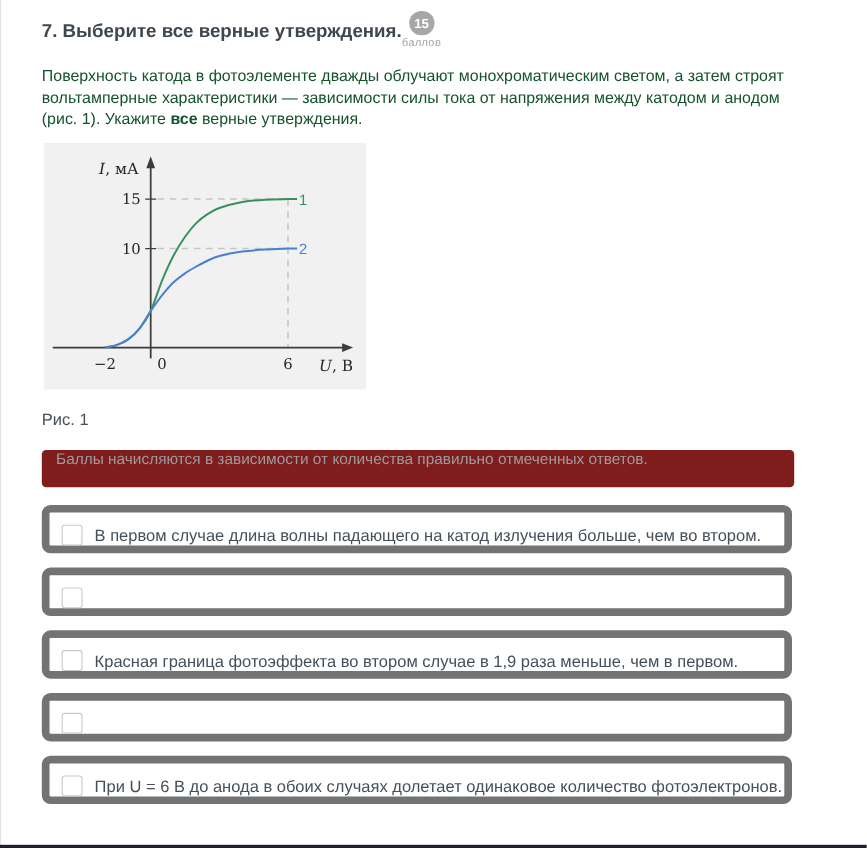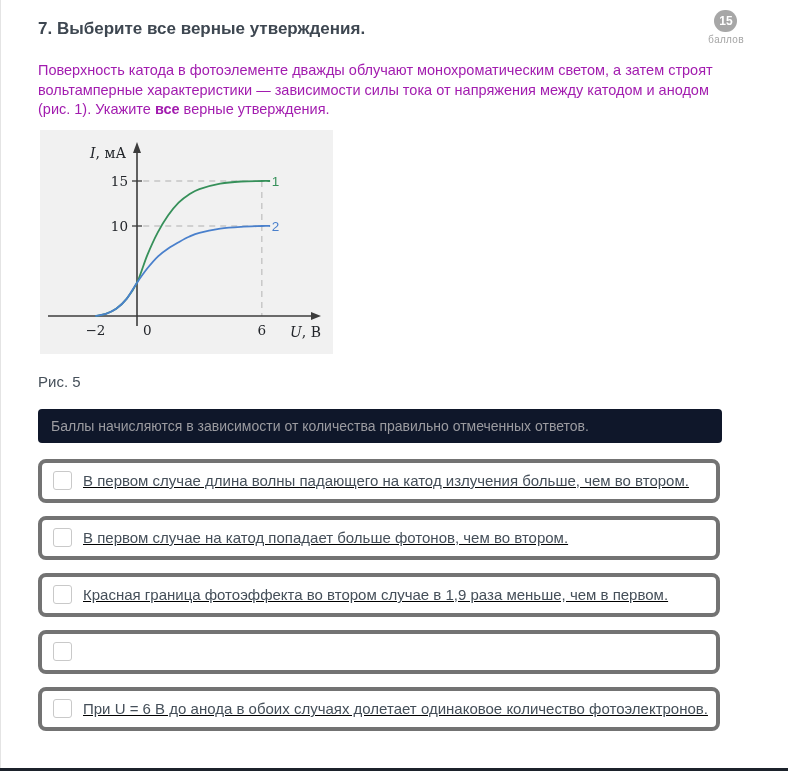--- a/index.html
+++ b/index.html
@@ -5,40 +5,40 @@
   html,body{margin:0;padding:0;}
   body{
     width:788px;height:771px;overflow:hidden;position:relative;
     background:#ffffff;
     font-family:"Liberation Sans","DejaVu Sans",sans-serif;
     -webkit-font-smoothing:antialiased;
   }
   .left-edge{position:absolute;left:0;top:0;width:1px;height:100%;background:#e4e4e4;}
   .bottom-edge{position:absolute;left:0;bottom:0;width:100%;height:3px;background:#1c222b;z-index:5;}
 
-  .header{display:flex;justify-content:space-between;align-items:flex-start;padding:18px 44px 0 38px;height:40px;}
+  .header{display:flex;justify-content:flex-start;align-items:flex-start;padding:18px 44px 0 38px;height:40px;}
   .title{font-size:17px;font-weight:bold;color:#3e4751;line-height:22px;}
   .points{display:flex;flex-direction:column;align-items:center;margin-top:-8px;}
   .points-badge{width:23px;height:22px;border-radius:11px;background:#a7a7a7;color:#ffffff;
     font-size:12px;font-weight:bold;display:flex;align-items:center;justify-content:center;}
   .points-label{font-size:10px;color:#a5a5a5;margin-top:3px;font-family:Liberation Mono, monospace;}
 
-  .question-text{margin:3px 48px 0 38px;width:700px;font-size:14.5px;line-height:19.5px;color:#a21caf;}
+  .question-text{margin:3px 48px 0 38px;width:700px;font-size:14.5px;line-height:19.5px;color:#14532d;}
   .question-text b{font-weight:bold;}
 
   .chart-panel{margin:10px 0 0 40px;width:293px;height:224px;background:#f1f1f1;}
 
   .fig-caption{margin:19px 0 0 38px;font-size:15px;color:#46505a;}
 
-  .scoring-note{margin:19px 48px 0 38px;width:671px;height:34px;background:#0f172a;border-radius:4px;
-    display:flex;align-items:center;padding-left:13px;font-size:14px;color:#9b9ba0;}
+  .scoring-note{margin:19px 48px 0 38px;width:671px;height:34px;background:#7f1d1d;border-radius:4px;
+    display:flex;padding-left:13px;font-size:14px;color:#9b9ba0;}
 
   .options{margin:16px 48px 0 38px;display:flex;flex-direction:column;gap:13px;}
-  .option-card{width:682px;height:44px;box-sizing:border-box;border:4px solid #737373;border-radius:8px;
-    background:#ffffff;display:flex;align-items:center;padding-left:11px;gap:11px;cursor:pointer;text-decoration:underline;}
+  .option-card{width:682px;height:44px;box-sizing:border-box;border:7px solid #737373;border-radius:8px;
+    background:#ffffff;display:flex;align-items:flex-end;padding-left:11px;gap:11px;cursor:pointer;}
   .cb{width:19px;height:19px;box-sizing:border-box;border:1px solid #c9c9c9;border-radius:3px;background:#fff;flex:0 0 auto;}
   .option-label{font-size:15px;color:#454f59;}
 </style>
 </head>
 <body>
 
 <div class="left-edge"></div>
 
 <div class="header">
   <div class="title">7. Выберите все верные утверждения.</div>
@@ -66,34 +66,33 @@
       <text x="103" y="205" text-anchor="start" fill="#22252a" font-family="&quot;DejaVu Serif&quot;,serif" font-size="13.5">0</text>
       <text x="221.8" y="205" text-anchor="middle" fill="#22252a" font-family="&quot;DejaVu Serif&quot;,serif" font-size="13.5">6</text>
       <text x="86" y="28" text-anchor="end" fill="#22252a" font-family="&quot;DejaVu Serif&quot;,serif" font-size="14"><tspan font-style="italic">I</tspan><tspan>, мА</tspan></text>
       <text x="281" y="207" text-anchor="end" fill="#22252a" font-family="&quot;DejaVu Serif&quot;,serif" font-size="14"><tspan font-style="italic">U</tspan><tspan>, В</tspan></text>
       <path d="M55.4,186.0C57.1,185.6 62.3,184.9 65.8,183.8C69.3,182.6 72.7,181.3 76.2,178.8C79.7,176.3 83.1,173.3 86.6,168.9C90.1,164.6 93.5,160.0 97.0,152.7C100.5,145.3 103.9,133.2 107.4,124.8C110.9,116.4 114.3,108.9 117.8,102.3C121.3,95.7 124.7,90.2 128.2,85.2C131.7,80.3 135.1,76.1 138.6,72.6C142.1,69.2 145.5,66.8 149.0,64.5C152.5,62.3 154.2,60.9 159.4,59.1C164.6,57.3 173.3,55.0 180.2,53.7C187.1,52.4 194.1,51.9 201.0,51.5C207.9,51.0 216.9,51.1 221.8,51.0C226.7,50.9 228.7,51.0 230.1,51.0" fill="none" stroke="#36905a" stroke-width="1.8"></path>
       <text x="231.8" y="56" text-anchor="start" fill="#36905a" font-family="&quot;Liberation Sans&quot;,sans-serif" font-size="13.5">1</text>
       <path d="M55.4,186.0C57.1,185.6 62.3,184.9 65.8,183.8C69.3,182.6 72.7,181.3 76.2,178.8C79.7,176.3 83.1,173.3 86.6,168.9C90.1,164.6 93.5,157.8 97.0,152.7C100.5,147.6 103.9,142.7 107.4,138.3C110.9,134.0 114.3,129.9 117.8,126.6C121.3,123.3 124.7,120.9 128.2,118.5C131.7,116.1 135.1,114.2 138.6,112.2C142.1,110.3 145.5,108.4 149.0,106.8C152.5,105.2 154.2,104.1 159.4,102.8C164.6,101.4 173.3,99.7 180.2,98.7C187.1,97.7 194.1,97.3 201.0,96.9C207.9,96.4 216.9,96.2 221.8,96.0C226.7,95.8 228.7,96.0 230.1,96.0" fill="none" stroke="#4a80cc" stroke-width="1.8"></path>
       <text x="231.8" y="101" text-anchor="start" fill="#4a80cc" font-family="&quot;Liberation Sans&quot;,sans-serif" font-size="13.5">2</text>
     </svg></div>
 
-<div class="fig-caption">Рис. 5</div>
+<div class="fig-caption">Рис. 1</div>
 
 <div class="scoring-note">
   <span>Баллы начисляются в зависимости от количества правильно отмеченных ответов.</span>
 </div>
 
 <div class="options">
   <div class="option-card">
     <span class="cb"></span>
     <span class="option-label">В первом случае длина волны падающего на катод излучения больше, чем во втором.</span>
   </div>
   <div class="option-card">
     <span class="cb"></span>
-    <span class="option-label">В первом случае на катод попадает больше фотонов, чем во втором.</span>
   </div>
   <div class="option-card">
     <span class="cb"></span>
     <span class="option-label">Красная граница фотоэффекта во втором случае в 1,9 раза меньше, чем в первом.</span>
   </div>
   <div class="option-card">
     <span class="cb"></span>
   </div>
   <div class="option-card">
     <span class="cb"></span>

